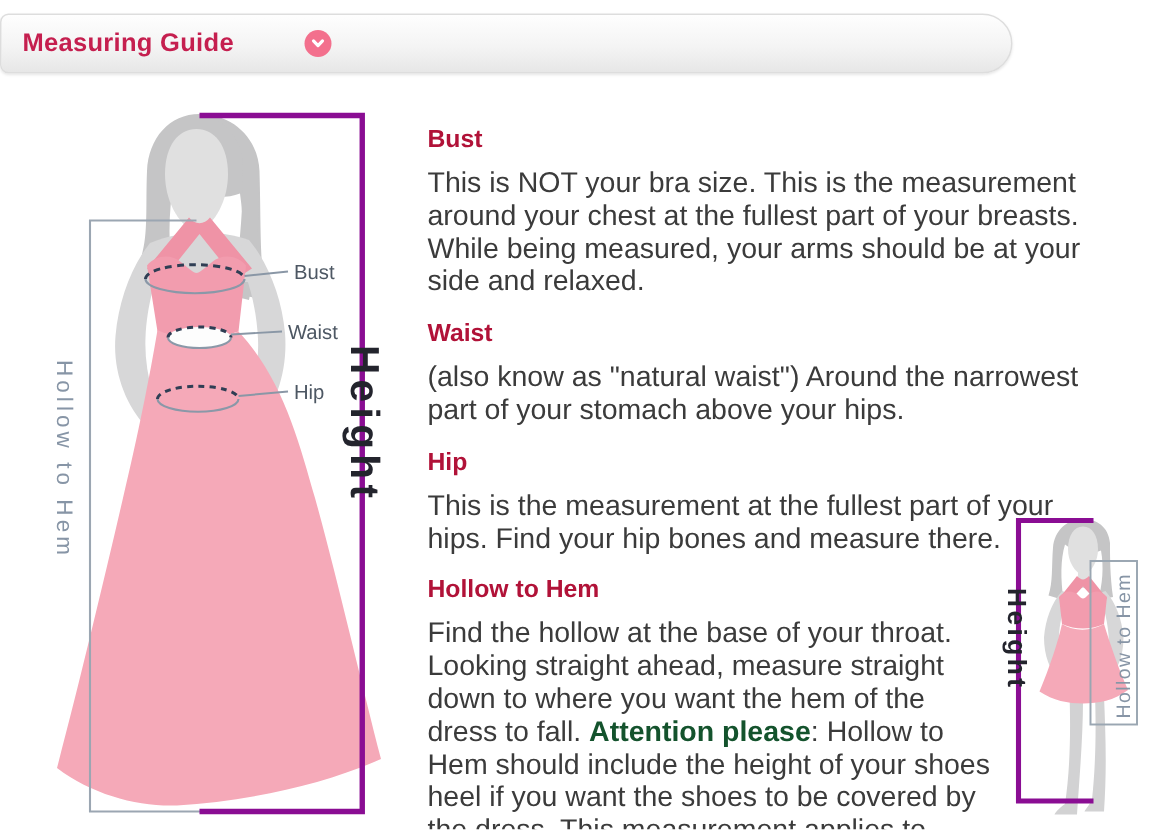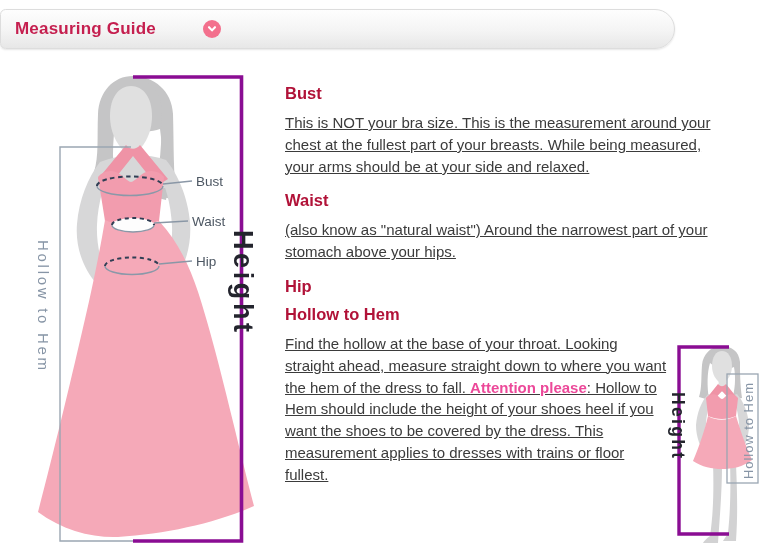--- a/index.html
+++ b/index.html
@@ -12,23 +12,23 @@
     background:linear-gradient(180deg,#fefefe 0%,#f4f4f4 55%,#e7e7e7 100%);
     box-shadow:0 1px 2px rgba(0,0,0,.10);
     display:flex;align-items:center;cursor:pointer;}
   .guide-title{margin-left:14px;font-size:17px;font-weight:bold;color:#c51f4f;letter-spacing:.2px;}
   .chev{margin-left:47px;width:18px;height:18px;border-radius:50%;background:#f3708d;
     display:flex;align-items:center;justify-content:center;flex:0 0 auto;}
 
   
   .sections{position:absolute;left:285px;top:84px;width:437px;}
   .sec h3{margin:0 0 9px 0;font-size:16.5px;font-weight:bold;color:#b11238;}
-  .sec p{margin:0 0 14px 0;font-size:15px;line-height:21.8px;color:#3b3b3b;text-decoration:underline;}
+  .sec p{margin:0 0 14px 0;font-size:19px;line-height:21.8px;color:#3b3b3b;}
   .sec.narrow{width:382px;}
-  .attn{font-weight:bold;color:#ec4899;}
+  .attn{font-weight:bold;color:#14532d;}
 
   .diagram{position:absolute;}
   svg text{font-family:"Liberation Sans",sans-serif;}
 </style>
 </head>
 <body>
 
 <div class="canvas">
 
   <div class="guide-bar">
@@ -80,20 +80,21 @@
     <div class="sec">
       <h3>Bust</h3>
       <p>This is NOT your bra size. This is the measurement around your chest at the fullest part of your breasts. While being measured, your arms should be at your side and relaxed.</p>
     </div>
     <div class="sec">
       <h3>Waist</h3>
       <p>(also know as "natural waist") Around the narrowest part of your stomach above your hips.</p>
     </div>
     <div class="sec">
       <h3>Hip</h3>
+      <p>This is the measurement at the fullest part of your hips. Find your hip bones and measure there.</p>
     </div>
     <div class="sec narrow">
       <h3>Hollow to Hem</h3>
       <p><span>Find the hollow at the base of your throat. Looking straight ahead, measure straight down to where you want the hem of the dress to fall. </span><span class="attn">Attention please</span><span>: Hollow to Hem should include the height of your shoes heel if you want the shoes to be covered by the dress. This measurement applies to dresses with trains or floor fullest.</span></p>
     </div>
   </div>
 
   <svg class="diagram" style="left:645px;top:330px;" width="133" height="223" viewBox="645 330 133 223">
     <path fill="#c5c5c6" d="M722,346 C711,346 703,354 702,365 C701,378 702,388 699,397 L709,400 C707,386 707,373 710,363 C716,368 727,370 734,367 C736,378 735,390 732,400 L742,398 C740,384 740,371 740,362 C739,351 731,346 722,346 Z"></path>
     <path fill="#e0e0e0" d="M712,366 C712,357 716,351 722,351 C728,351 732,357 732,366 C732,374 728,381 722,384 C716,381 712,374 712,366 Z"></path>

